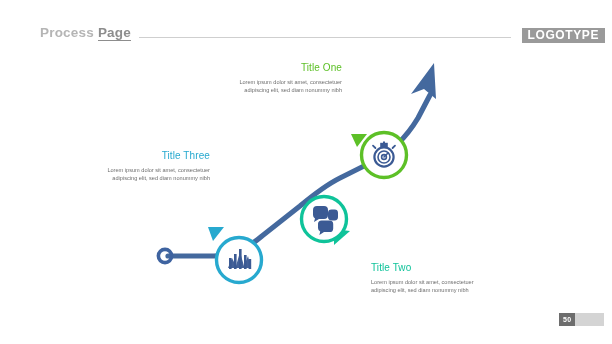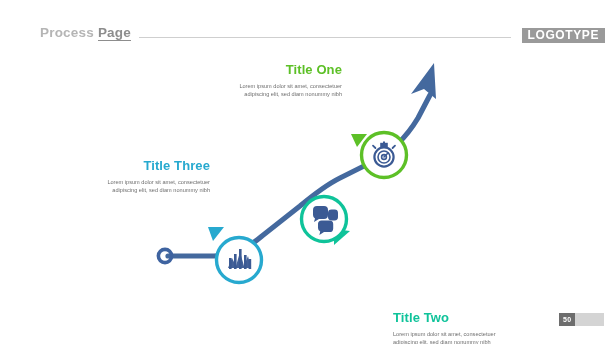--- a/index.html
+++ b/index.html
@@ -75,36 +75,36 @@
     top: 0;
     overflow: visible;
   }
 
   
   .txt-block {
     position: absolute;
     width: 118px;
   }
   .txt-block .t-head {
-    font-size: 13px;
-    font-weight: bold;
+    font-size: 10px;
+    font-weight: normal;
     letter-spacing: 0.1px;
     margin-bottom: 5px;
   }
   .txt-block .t-body {
     font-size: 5.6px;
     line-height: 8.4px;
     color: #6f6f6f;
   }
   .align-right { text-align: right; }
   .align-left  { text-align: left; }
 
   #block-one   { left: 224px; top: 62px;  }
-  #block-three { left: 92px;  top: 158px; }
-  #block-two   { left: 393px; top: 262px; margin-top: 48px; }
+  #block-three { left: 92px;  top: 150px; }
+  #block-two   { left: 371px; top: 262px; }
 
   #block-one   .t-head { color: #5dc027; }
   #block-three .t-head { color: #27a9cf; }
   #block-two   .t-head { color: #0fc39a; }
 
   
   #footer-badge {
     position: absolute;
     left: 559px;
     top: 313px;

